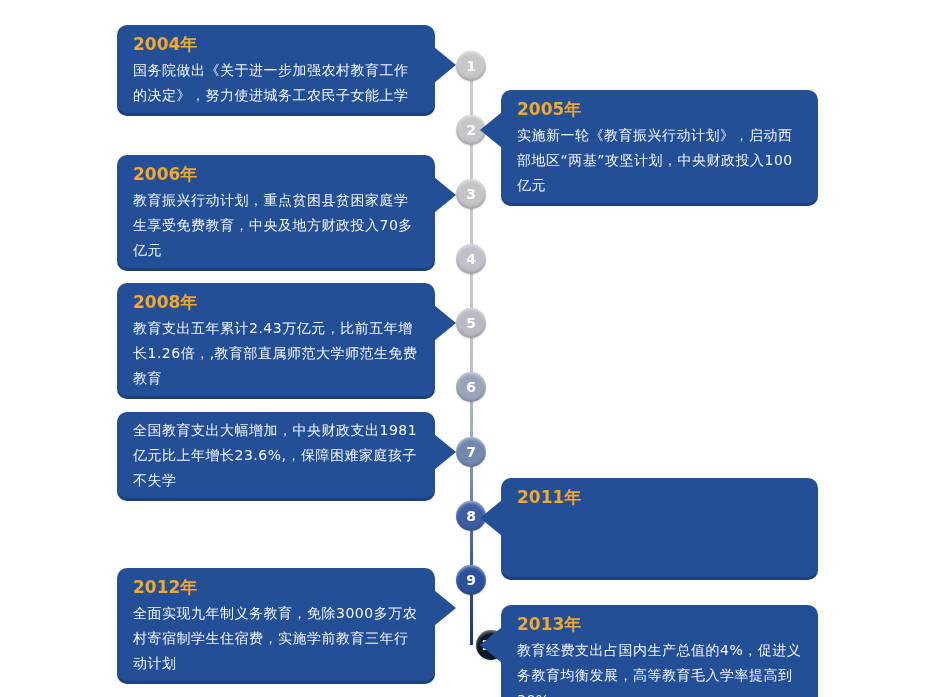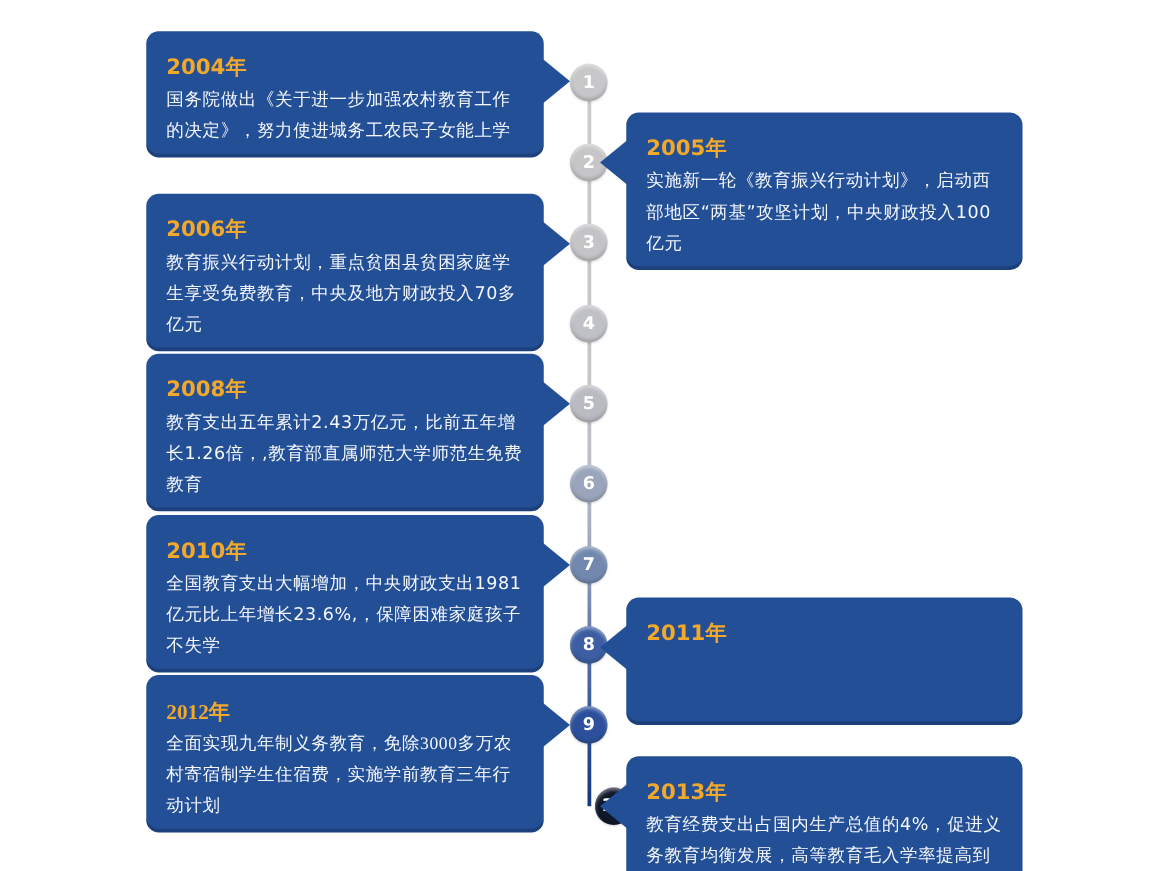--- a/index.html
+++ b/index.html
@@ -47,21 +47,21 @@
   .c9  { top:565px; }
   .c10 { top:630px; }
 
   
   .card {
     position:absolute;
     box-sizing:border-box;
     background:#234f96;
     border-radius:10px;
     color:#f4f7fc;
-    padding:16px 16px 8px 16px;
+    padding:6px 16px 8px 16px;
     font-size:14px;
     line-height:25px;
     min-height:80px;
     box-shadow: inset 0 -3px 0 rgba(0,0,0,0.18);
     letter-spacing:0.5px;
   }
   .card .year {
     color:#f2a82b;
     font-weight:bold;
     font-size:17px;
@@ -82,21 +82,21 @@
   .card.right .arrow { left:-21px;  border-right:22px solid #234f96; }
 
   .b1  { top:25px;  }
   .b2  { top:90px;  }
   .b3  { top:155px; }
   .b4  { top:219px; }
   .b5  { top:283px; }
   .b6  { top:347px; }
   .b7  { top:412px; }
   .b8  { top:478px; min-height:102px; }
-  .b9  { top:540px;font-family:Liberation Serif, serif; }
+  .b9  { top:568px; }
   .b10 { top:605px; }
 </style>
 </head>
 <body>
 
 <div id="stage">
 
   <div class="tl-line"></div>
 
   <div class="circle c1" style="background: rgb(199, 199, 201);">1</div>
@@ -130,21 +130,20 @@
 
 
   <div class="card left b5">
     <div class="year">2008年</div>
     <div class="desc">教育支出五年累计2.43万亿元，比前五年增长1.26倍，,教育部直属师范大学师范生免费教育</div>
     <div class="arrow"></div>
   </div>
 
 
   <div class="card left b7">
-    <div class="year">2010年</div>
     <div class="desc">全国教育支出大幅增加，中央财政支出1981亿元比上年增长23.6%,，保障困难家庭孩子不失学</div>
     <div class="arrow"></div>
   </div>
 
   <div class="card right b8">
     <div class="year">2011年</div>
     <div class="arrow"></div>
   </div>
 
   <div class="card left b9">

